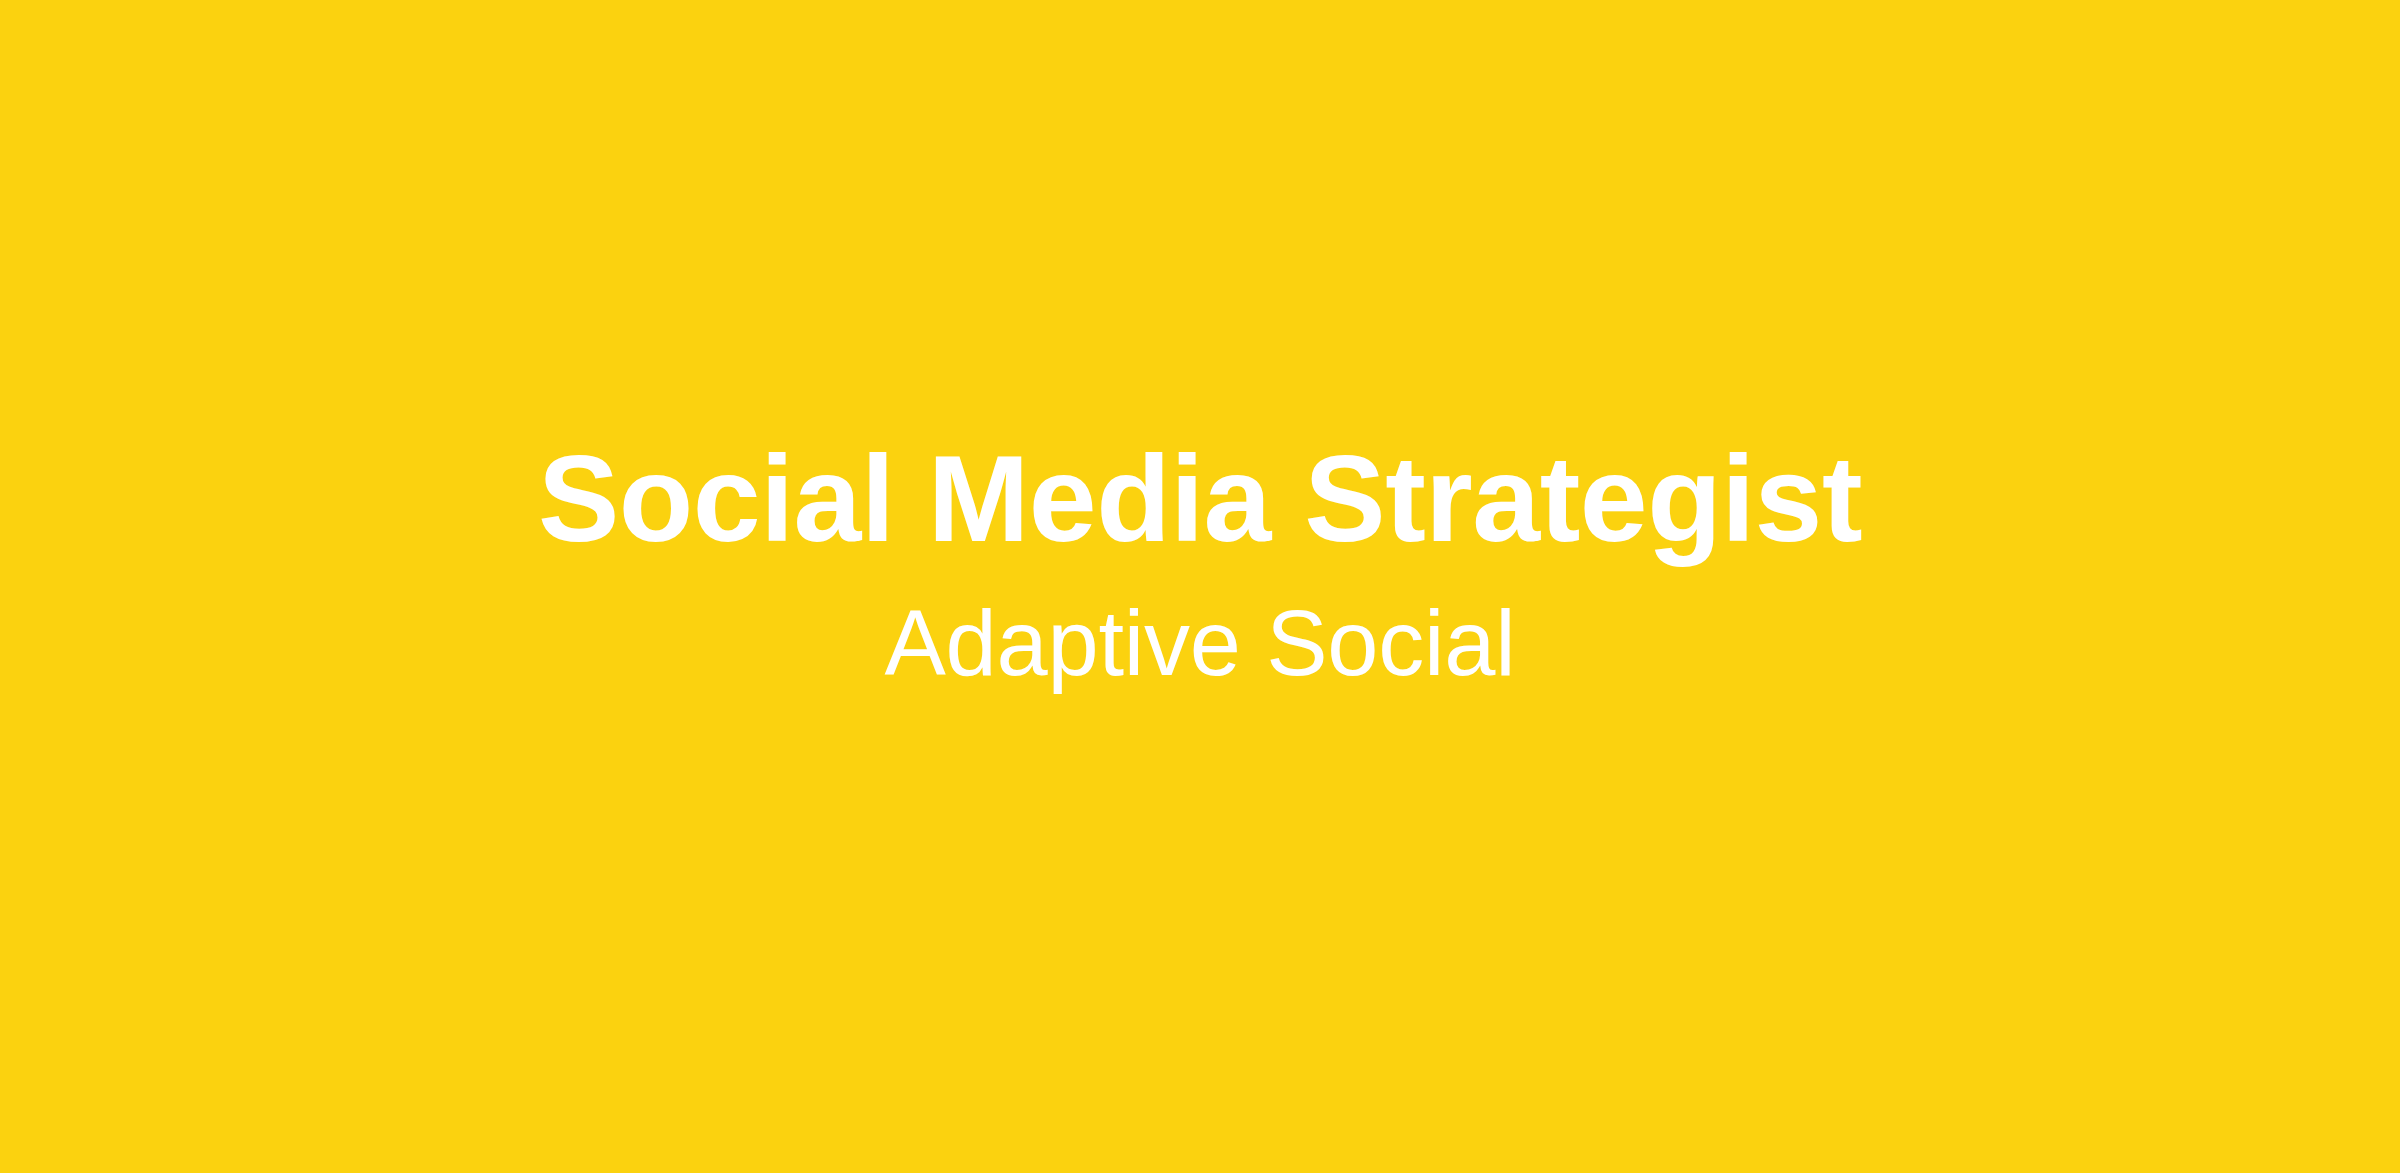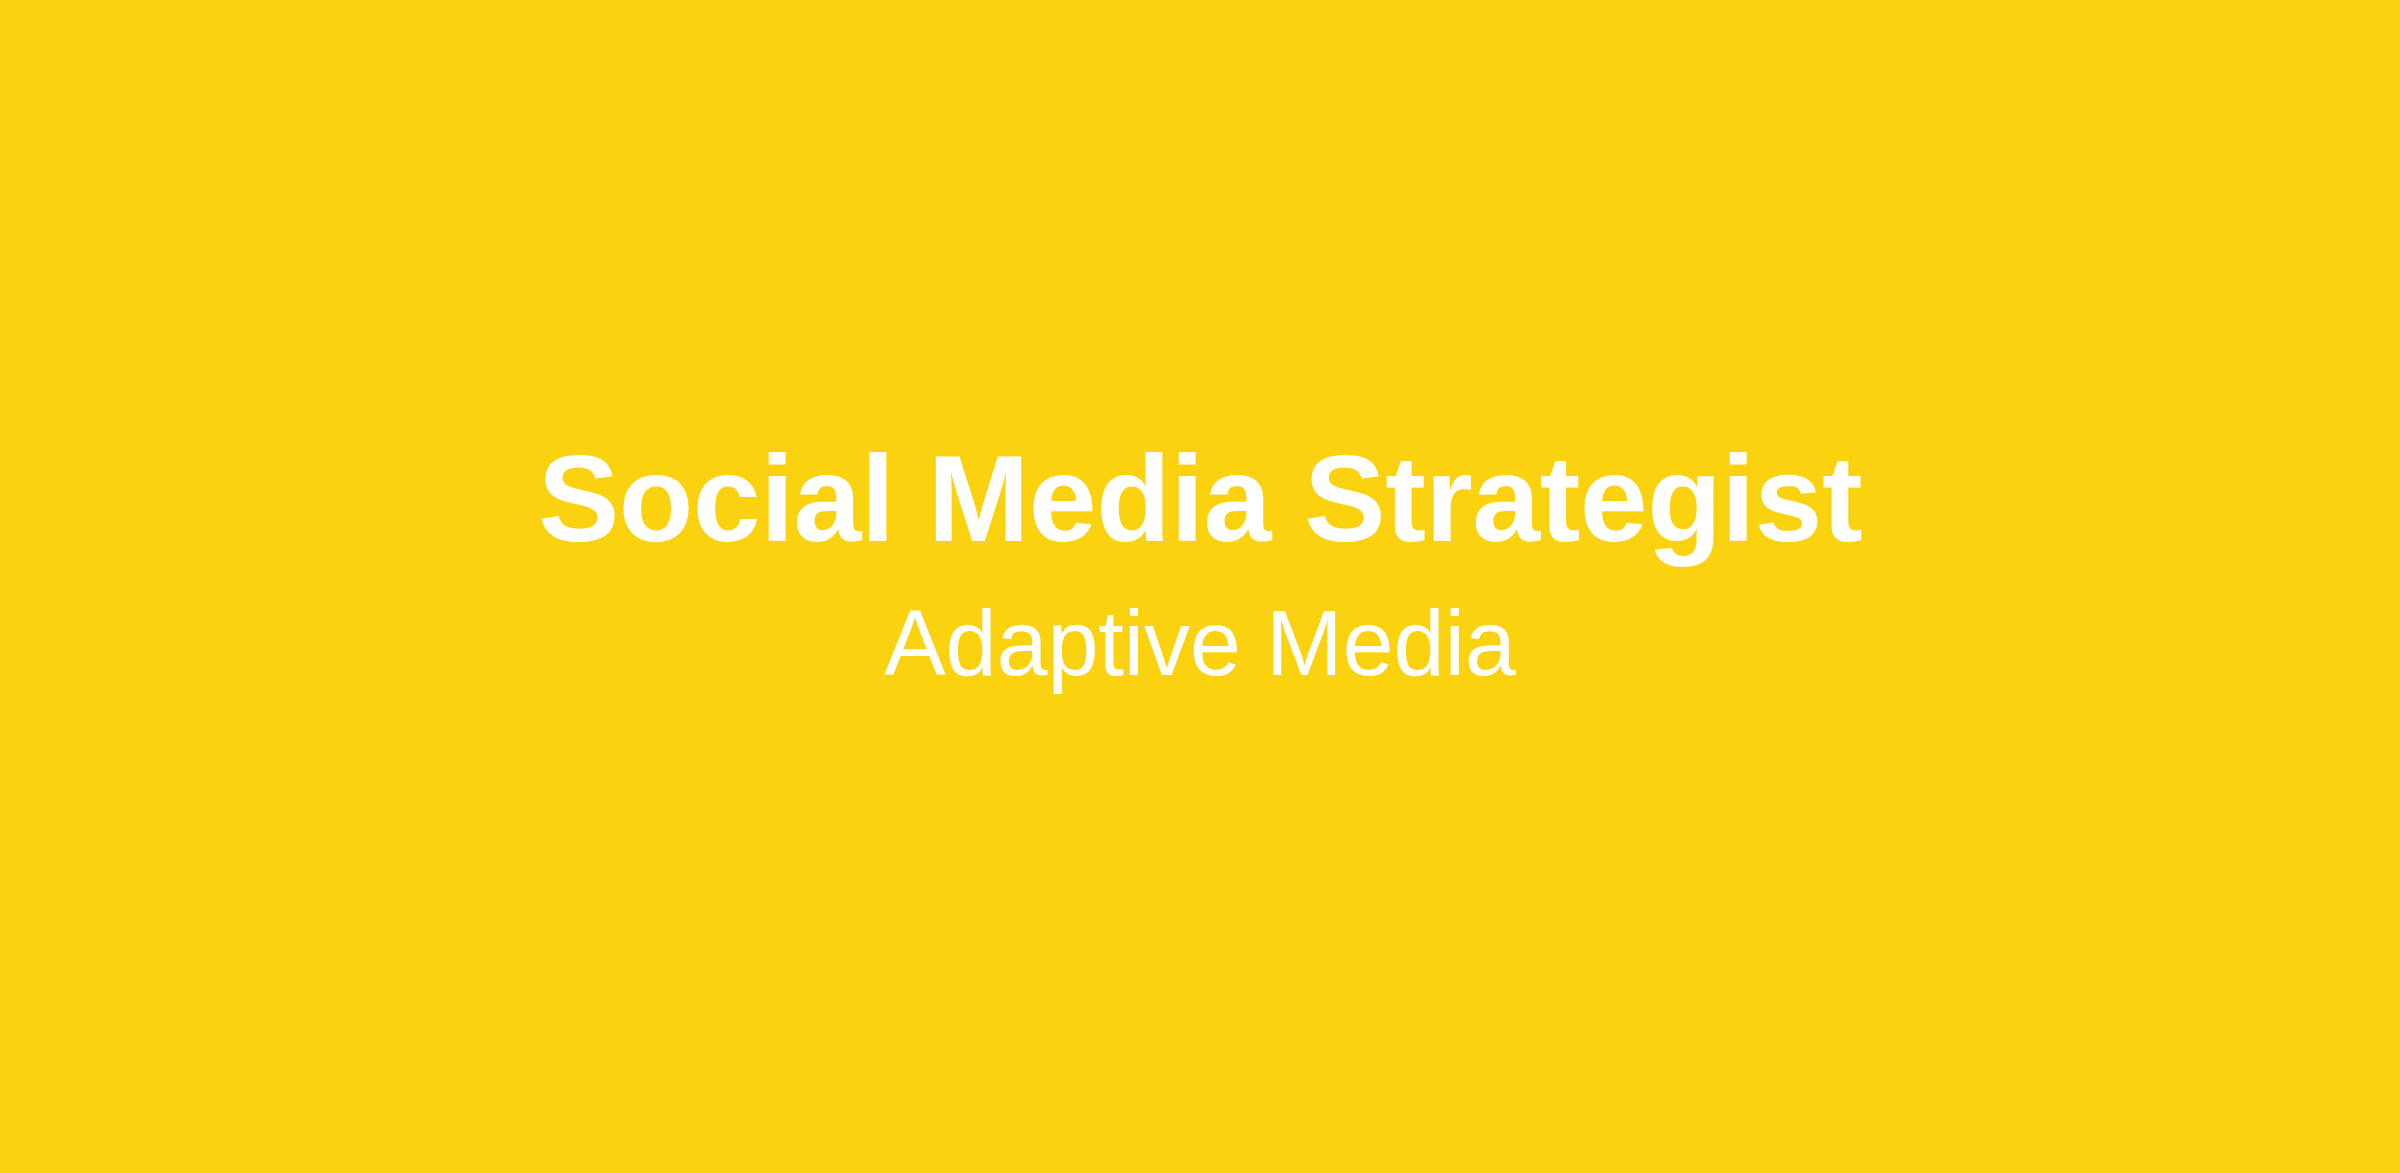--- a/index.html
+++ b/index.html
@@ -62,15 +62,15 @@
     margin-top: 37px;
     white-space: nowrap;
   }
 </style>
 </head>
 <body>
 
 <div class="slide">
   <div class="title-block">
     <h1 class="card-title">Social Media Strategist</h1>
-    <h2 class="card-subtitle">Adaptive Media</h2>
+    <h2 class="card-subtitle">Adaptive Social</h2>
   </div>
 </div>
 
 </body></html>

